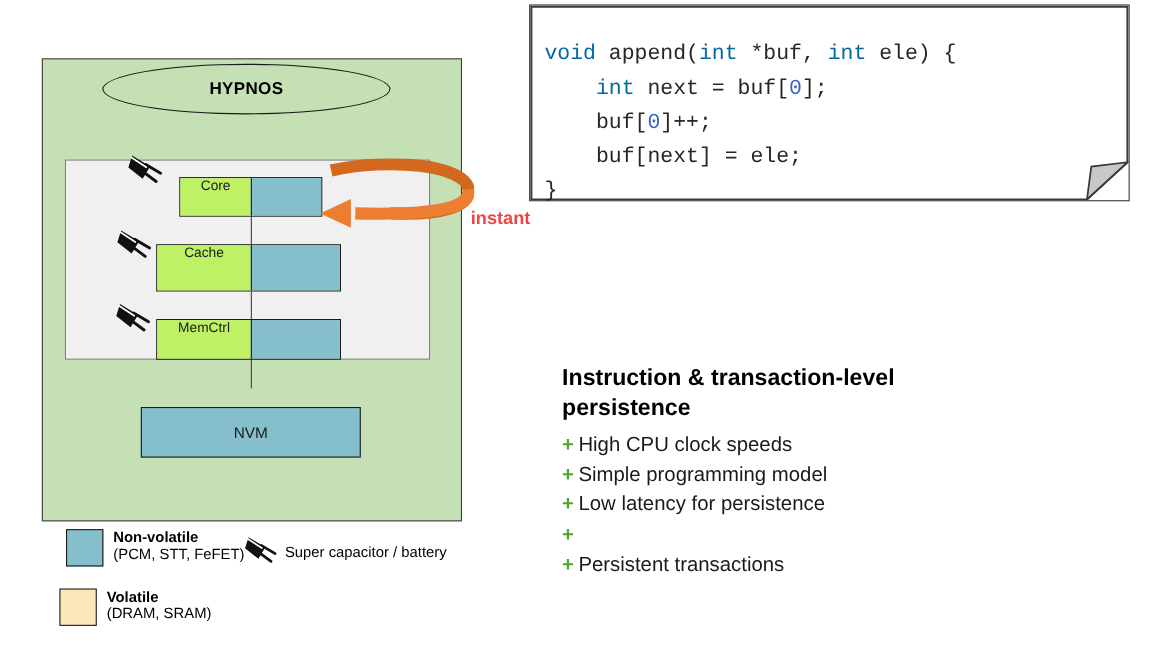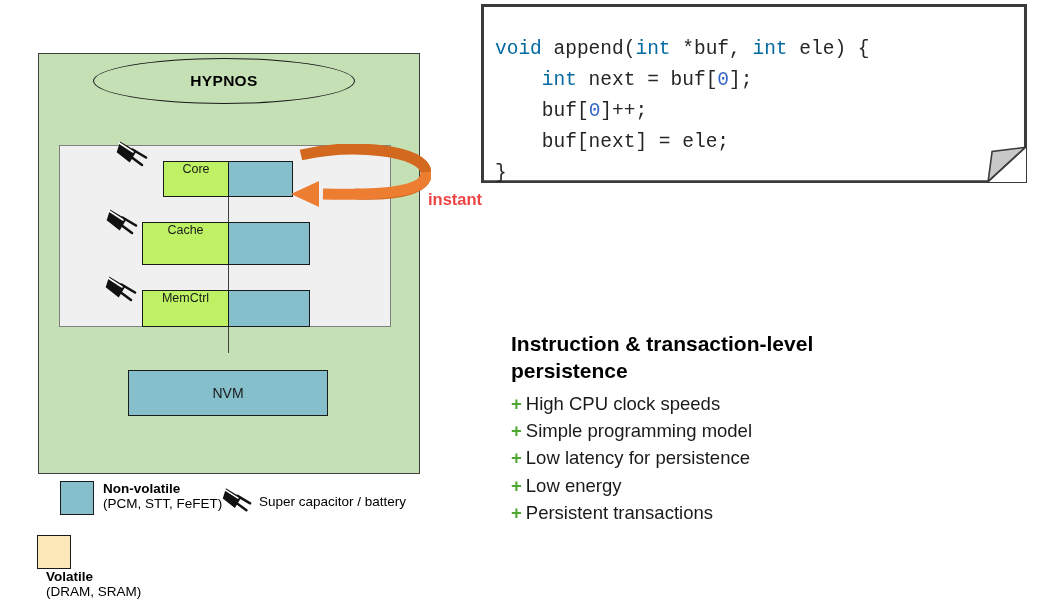--- a/index.html
+++ b/index.html
@@ -321,21 +321,21 @@
       <g fill="#111111" stroke="#111111" stroke-width="2.6" stroke-linecap="round">
         <path d="M10.5 13.5 L26 25" fill="none"></path>
         <path d="M16.5 9.5 L30 17.5" fill="none"></path>
         <path d="M4.5 2.5 L19.5 11.5 L13.5 21.5 L1.5 12.0 Z" stroke-width="1.4"></path>
         <path d="M3.2 3.0 L17.0 12.0" fill="none" stroke="#ffffff" stroke-width="1.6"></path>
       </g>
     </svg>
     <span class="cap-caption">Super capacitor / battery</span>
   </div>
 
-  <div class="legend-row" style="left:37px; top:535px;flex-direction:column;">
+  <div class="legend-row" style="left:54px; top:535px;">
     <div class="swatch vo"></div>
     <div class="legend-text">
       <span class="legend-title">Volatile</span>
       <span class="legend-sub">(DRAM, SRAM)</span>
     </div>
   </div>
 </div>
 
 <div id="code-card">
   <svg class="paper" viewBox="0 0 546 178" preserveAspectRatio="none">
@@ -359,20 +359,19 @@
       <li>
         <span class="plus">+</span>
         <span>Simple programming model</span>
       </li>
       <li>
         <span class="plus">+</span>
         <span>Low latency for persistence</span>
       </li>
       <li>
         <span class="plus">+</span>
-        <span>Low energy</span>
       </li>
       <li>
         <span class="plus">+</span>
         <span>Persistent transactions</span>
       </li>
     </ul>
 </div>
 
 </body></html>

